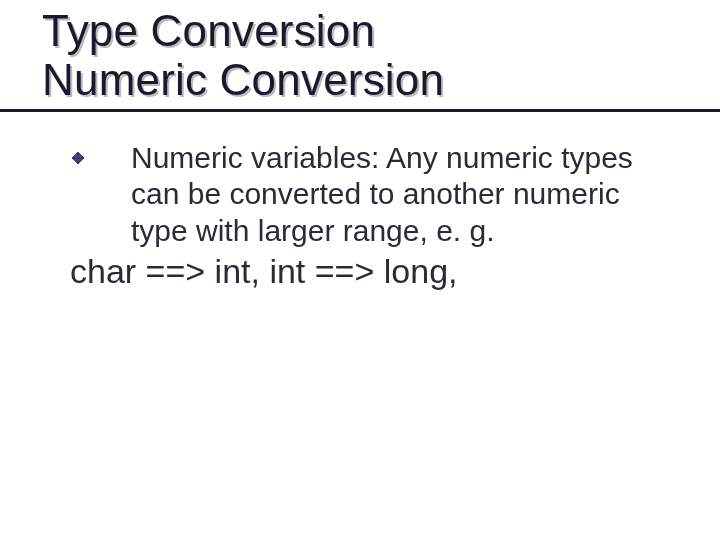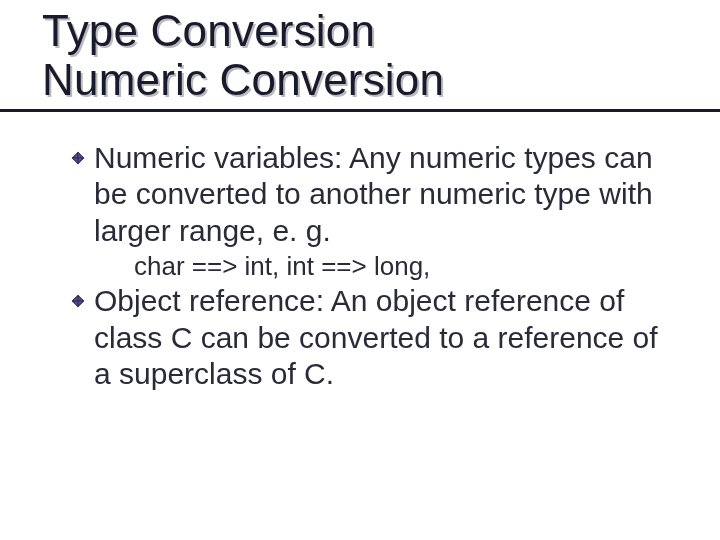--- a/index.html
+++ b/index.html
@@ -32,37 +32,37 @@
   .title-shadow {
     text-shadow: 2px 2px 0 #bbbbbb;
   }
   .body {
     padding: 0 52px 0 70px;
   }
   .bullet-row {
     display: flex;
     align-items: flex-start;
     margin-bottom: 2px;
+    gap: 37px;
   }
   .bullet-icon {
     flex: 0 0 auto;
     width: 16px;
     height: 16px;
     margin-top: 10px;
     margin-right: 8px;
   }
   .bullet-text {
     font-size: 30px;
     line-height: 1.22;
     color: #2a2a38;
     font-weight: 400;
   }
   .indent-line {
-    margin-left: 64px;
-    font-size: 26px;
+    font-size: 34px;
     line-height: 1.22;
     color: #2a2a38;
     font-weight: 400;
   }
 </style>
 </head>
 <body>
 
 <div class="slide">
 
@@ -78,25 +78,15 @@
         <svg width="16" height="16" viewBox="0 0 16 16">
           <rect x="4" y="4" width="8" height="8" fill="#5a4aa8" stroke="#2a2a38" stroke-width="1" transform="rotate(45 8 8)"></rect>
           <line x1="8" y1="2.3" x2="8" y2="13.7" stroke="#2a2a38" stroke-width="1"></line>
           <line x1="2.3" y1="8" x2="13.7" y2="8" stroke="#2a2a38" stroke-width="1"></line>
         </svg>
       </span>
       <span class="bullet-text">Numeric variables: Any numeric types can be converted to another numeric type with larger range,  e. g.</span>
     </div>
     <div class="indent-line">char ==&gt; int, int ==&gt; long,</div>
 
-    <div class="bullet-row">
-      <span class="bullet-icon">
-        <svg width="16" height="16" viewBox="0 0 16 16">
-          <rect x="4" y="4" width="8" height="8" fill="#5a4aa8" stroke="#2a2a38" stroke-width="1" transform="rotate(45 8 8)"></rect>
-          <line x1="8" y1="2.3" x2="8" y2="13.7" stroke="#2a2a38" stroke-width="1"></line>
-          <line x1="2.3" y1="8" x2="13.7" y2="8" stroke="#2a2a38" stroke-width="1"></line>
-        </svg>
-      </span>
-      <span class="bullet-text">Object reference: An object reference of class C can be converted to a reference of a superclass of C.</span>
-    </div>
 
   </div>
 </div>
 
 </body></html>

